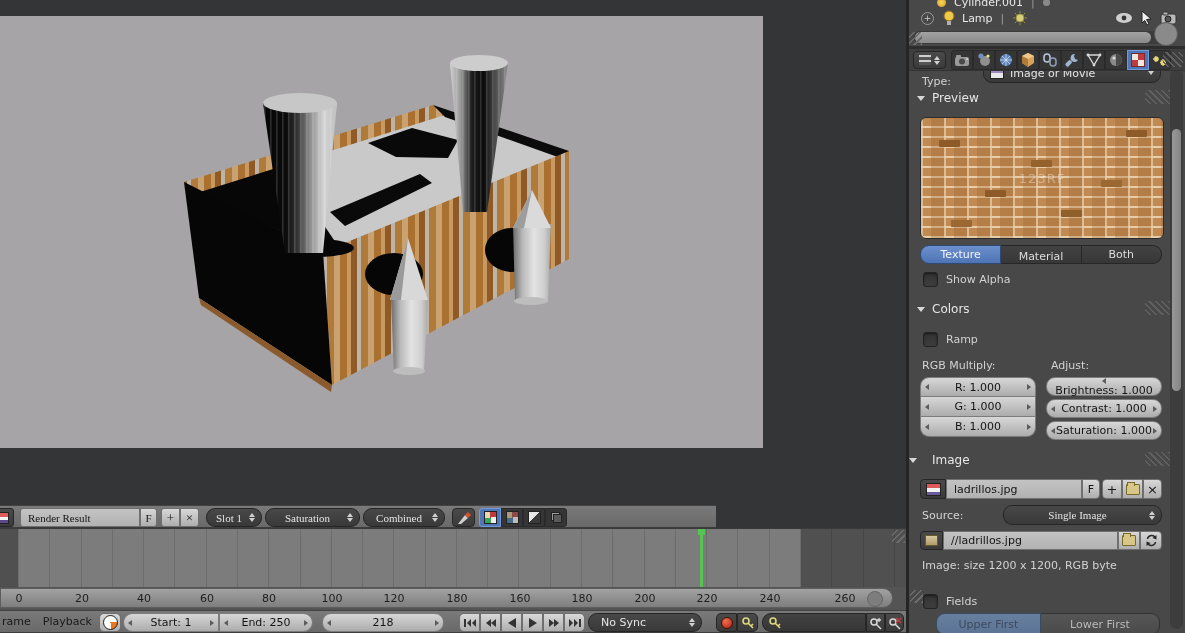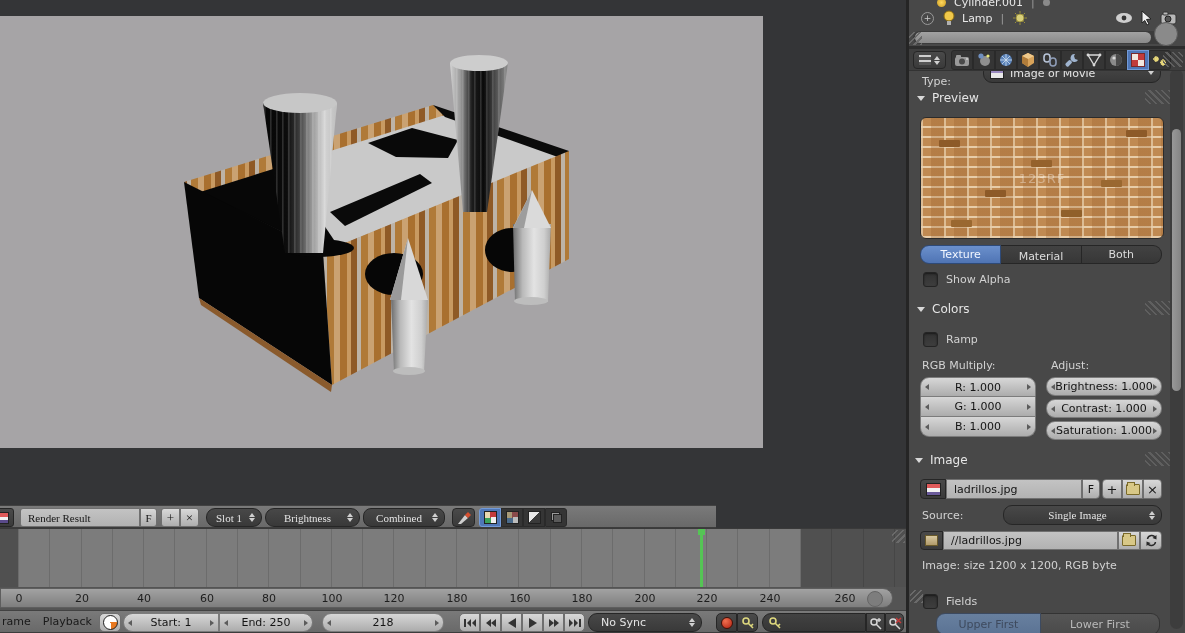--- a/index.html
+++ b/index.html
@@ -159,27 +159,27 @@
         <span>×</span>
       </div>
       <div class="abs dd" style="left:206px;top:2px;width:56px;height:19px;">
         <span class="grow">Slot 1</span>
         <span class="updown">
             <span class="tu"></span>
             <span class="td"></span>
           </span>
       </div>
       <div class="abs dd" style="left:265px;top:2px;width:95px;height:19px;">
-        <span class="grow">Brightness</span>
+        <span class="grow">Saturation</span>
         <span class="updown">
             <span class="tu"></span>
             <span class="td"></span>
           </span>
       </div>
-      <div class="abs dd" style="left:363px;top:2px;width:82px;height:19px;border-radius:8px;">
+      <div class="abs dd" style="left:363px;top:2px;width:82px;height:19px;">
         <span class="grow">Combined</span>
         <span class="updown">
             <span class="tu"></span>
             <span class="td"></span>
           </span>
       </div>
       <div class="abs dkbtn" style="left:452px;top:2px;width:23px;height:19px;border-radius:4px;">
         <svg class="icon16" viewBox="0 0 16 16">
             <polygon points="2,14 9,5 12,8 5,14" fill="#cfcfcf"></polygon>
             <polygon points="9,5 12,2 15,5 12,8" fill="#d85030"></polygon>
@@ -529,37 +529,37 @@
         <span class="tl"></span>
           <span class="grow">G: 1.000</span>
           <span class="tr"></span>
       </div>
       <div class="abs slider" style="left:11px;top:368px;width:116px;height:20px;border-radius:0 0 9px 9px;border-top:none;">
         <span class="tl"></span>
           <span class="grow">B: 1.000</span>
           <span class="tr"></span>
       </div>
 
-      <div class="abs slider pill" style="left:137px;top:328px;width:116px;height:19px;">
+      <div class="abs slider pill" style="left:137px;top:328px;width:116px;height:19px;flex-direction:column;">
         <span class="tl"></span>
           <span class="grow">Brightness: 1.000</span>
           <span class="tr"></span>
       </div>
       <div class="abs slider pill" style="left:137px;top:350px;width:116px;height:19px;">
         <span class="tl"></span>
           <span class="grow">Contrast: 1.000</span>
           <span class="tr"></span>
       </div>
       <div class="abs slider pill" style="left:137px;top:372px;width:116px;height:19px;">
         <span class="tl"></span>
           <span class="grow">Saturation: 1.000</span>
           <span class="tr"></span>
       </div>
 
-      <div class="abs row" style="left:6px;top:403px;height:16px;">
+      <div class="abs row" style="left:0;top:403px;height:16px;gap:8px;">
         <span class="tri-d"></span>
         <span class="ptitle" style="margin-left:7px;">Image</span>
       </div>
       <div class="abs hatch-sm" style="left:236px;top:403px;width:26px;height:14px;"></div>
 
       <div class="abs dkbtn" style="left:11px;top:430px;width:26px;height:20px;border-radius:4px 0 0 4px;">
         <span style="width:13px;height:11px;background:linear-gradient(#e05a5a 0 40%,#f2f2f2 40% 70%,#6a5a9a 70%);border:1px solid #222;display:block;"></span>
       </div>
       <div class="abs field-light" style="left:37px;top:430px;width:136px;height:20px;">
         <span>ladrillos.jpg</span>

